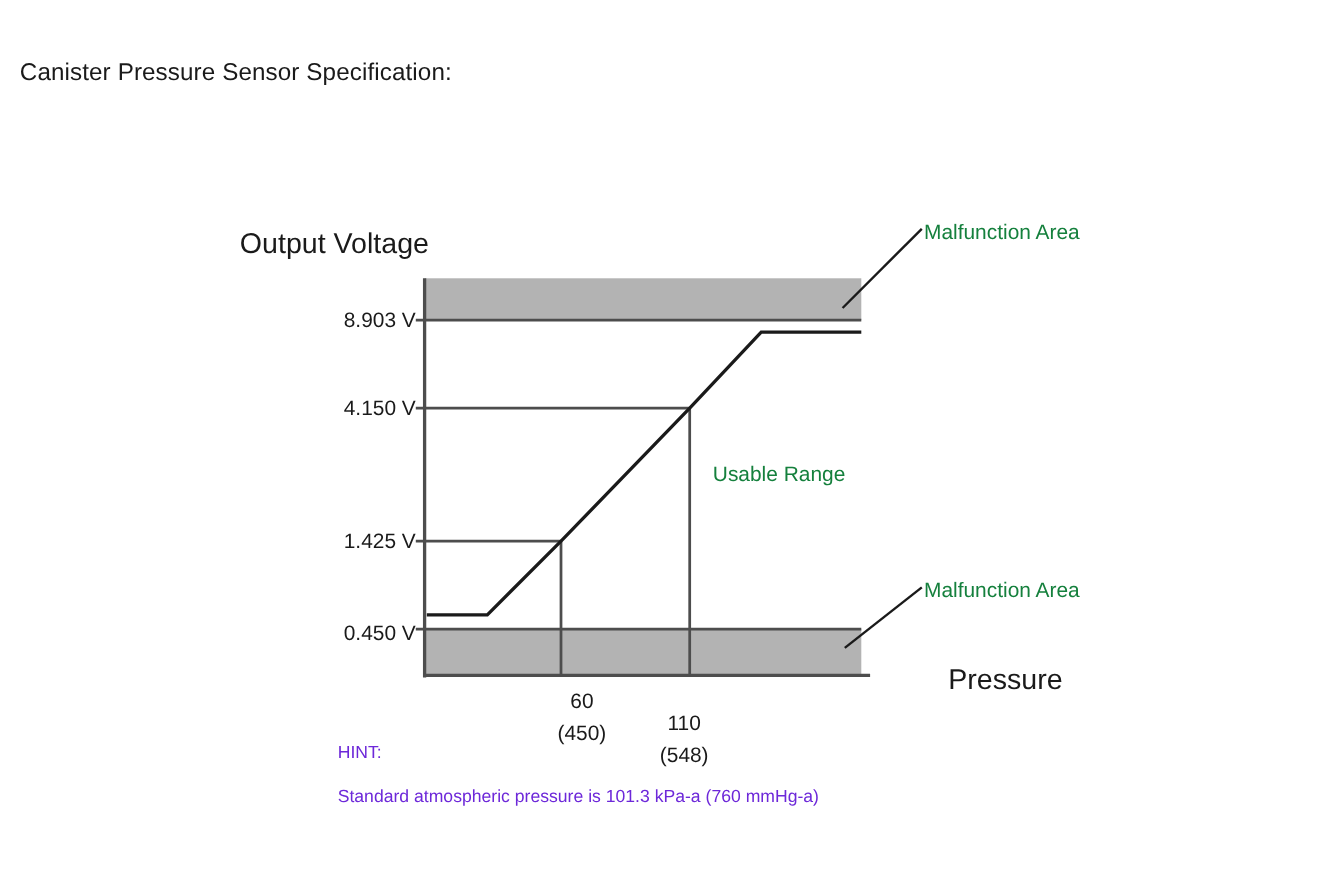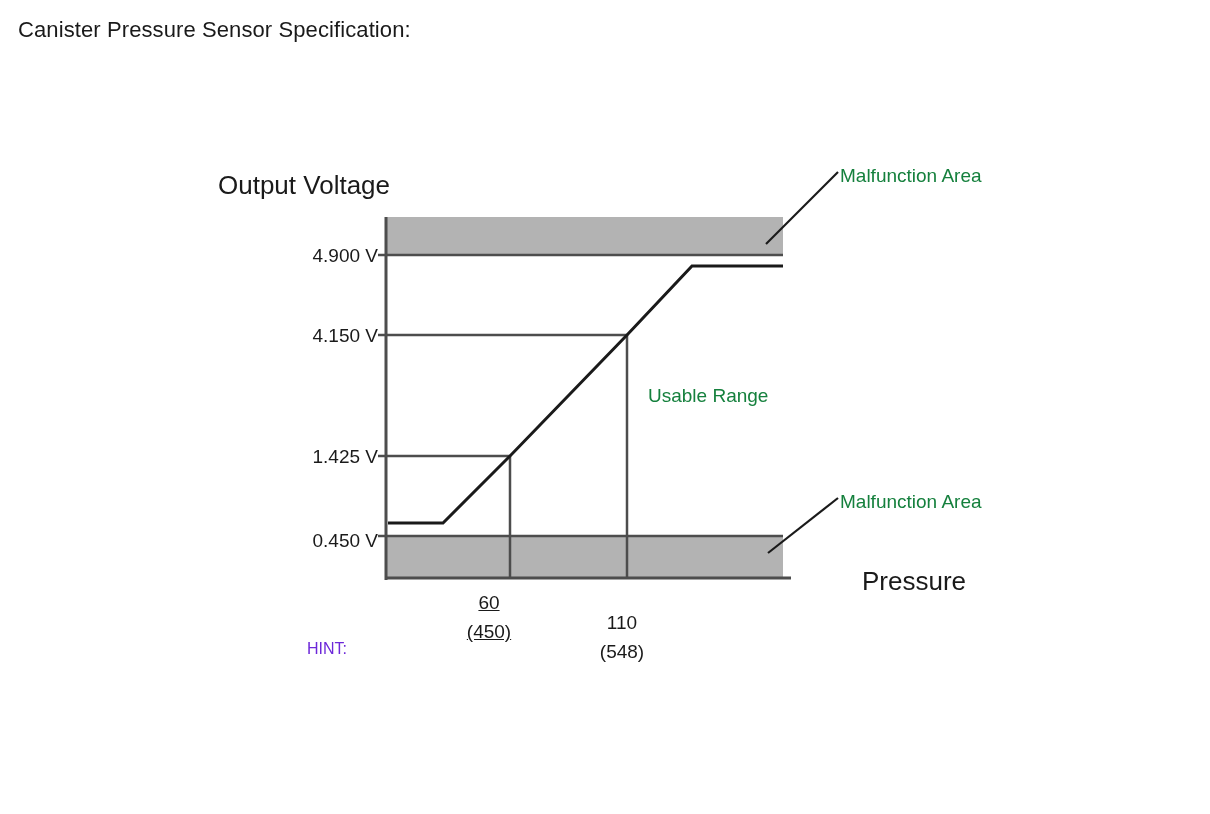--- a/index.html
+++ b/index.html
@@ -11,20 +11,21 @@
     width: 1210px;
     height: 814px;
     position: relative;
     font-family: "Liberation Sans", sans-serif;
     color: #1a1a1a;
     overflow: hidden;
   }
   .page {
     position: absolute;
     inset: 0;
+    margin-top: 36px;
   }
   #title {
     position: absolute;
     left: 18px;
     top: 17px;
     font-size: 22px;
     letter-spacing: 0.1px;
     color: #1a1a1a;
     white-space: nowrap;
   }
@@ -112,42 +113,43 @@
 
     <line x1="766" y1="244" x2="838" y2="172" stroke="#1a1a1a" stroke-width="2.2"></line>
 
     <line x1="768" y1="553" x2="838" y2="498" stroke="#1a1a1a" stroke-width="2.2"></line>
   </svg>
 
   <div class="axis-title" id="ylabel-title">Output Voltage</div>
 
   <div class="axis-title" id="xlabel-title">Pressure</div>
 
-  <div class="ytick" style="left:268px; top:245px;">4.900 V</div>
+  <div class="ytick" style="left:268px; top:245px;">8.903 V</div>
 
   <div class="ytick" style="left:268px; top:325px;">4.150 V</div>
 
   <div class="ytick" style="left:268px; top:446px;text-align:right;">1.425 V</div>
 
   <div class="ytick" style="left:268px; top:530px;">0.450 V</div>
 
-  <div class="xtick" style="left:424px; top:592px;text-decoration:underline;">
+  <div class="xtick" style="left:464px; top:592px;">
     <span class="unit-line">60</span>
     <span class="unit-line">(450)</span>
   </div>
 
   <div class="xtick" style="left:557px; top:612px;">
     <span class="unit-line">110</span>
     <span class="unit-line">(548)</span>
   </div>
 
 
   <div class="annot" id="usable-range-label">Usable Range</div>
 
   <div class="annot" id="malfunction-label-top">Malfunction Area</div>
 
   <div class="annot" id="malfunction-label-bottom">Malfunction Area</div>
 
   <div id="hint-block">
     <div>HINT:</div>
+    <div id="hint-body">Standard atmospheric pressure is 101.3 kPa-a (760 mmHg-a)</div>
   </div>
 
 </div>
 
 </body></html>

